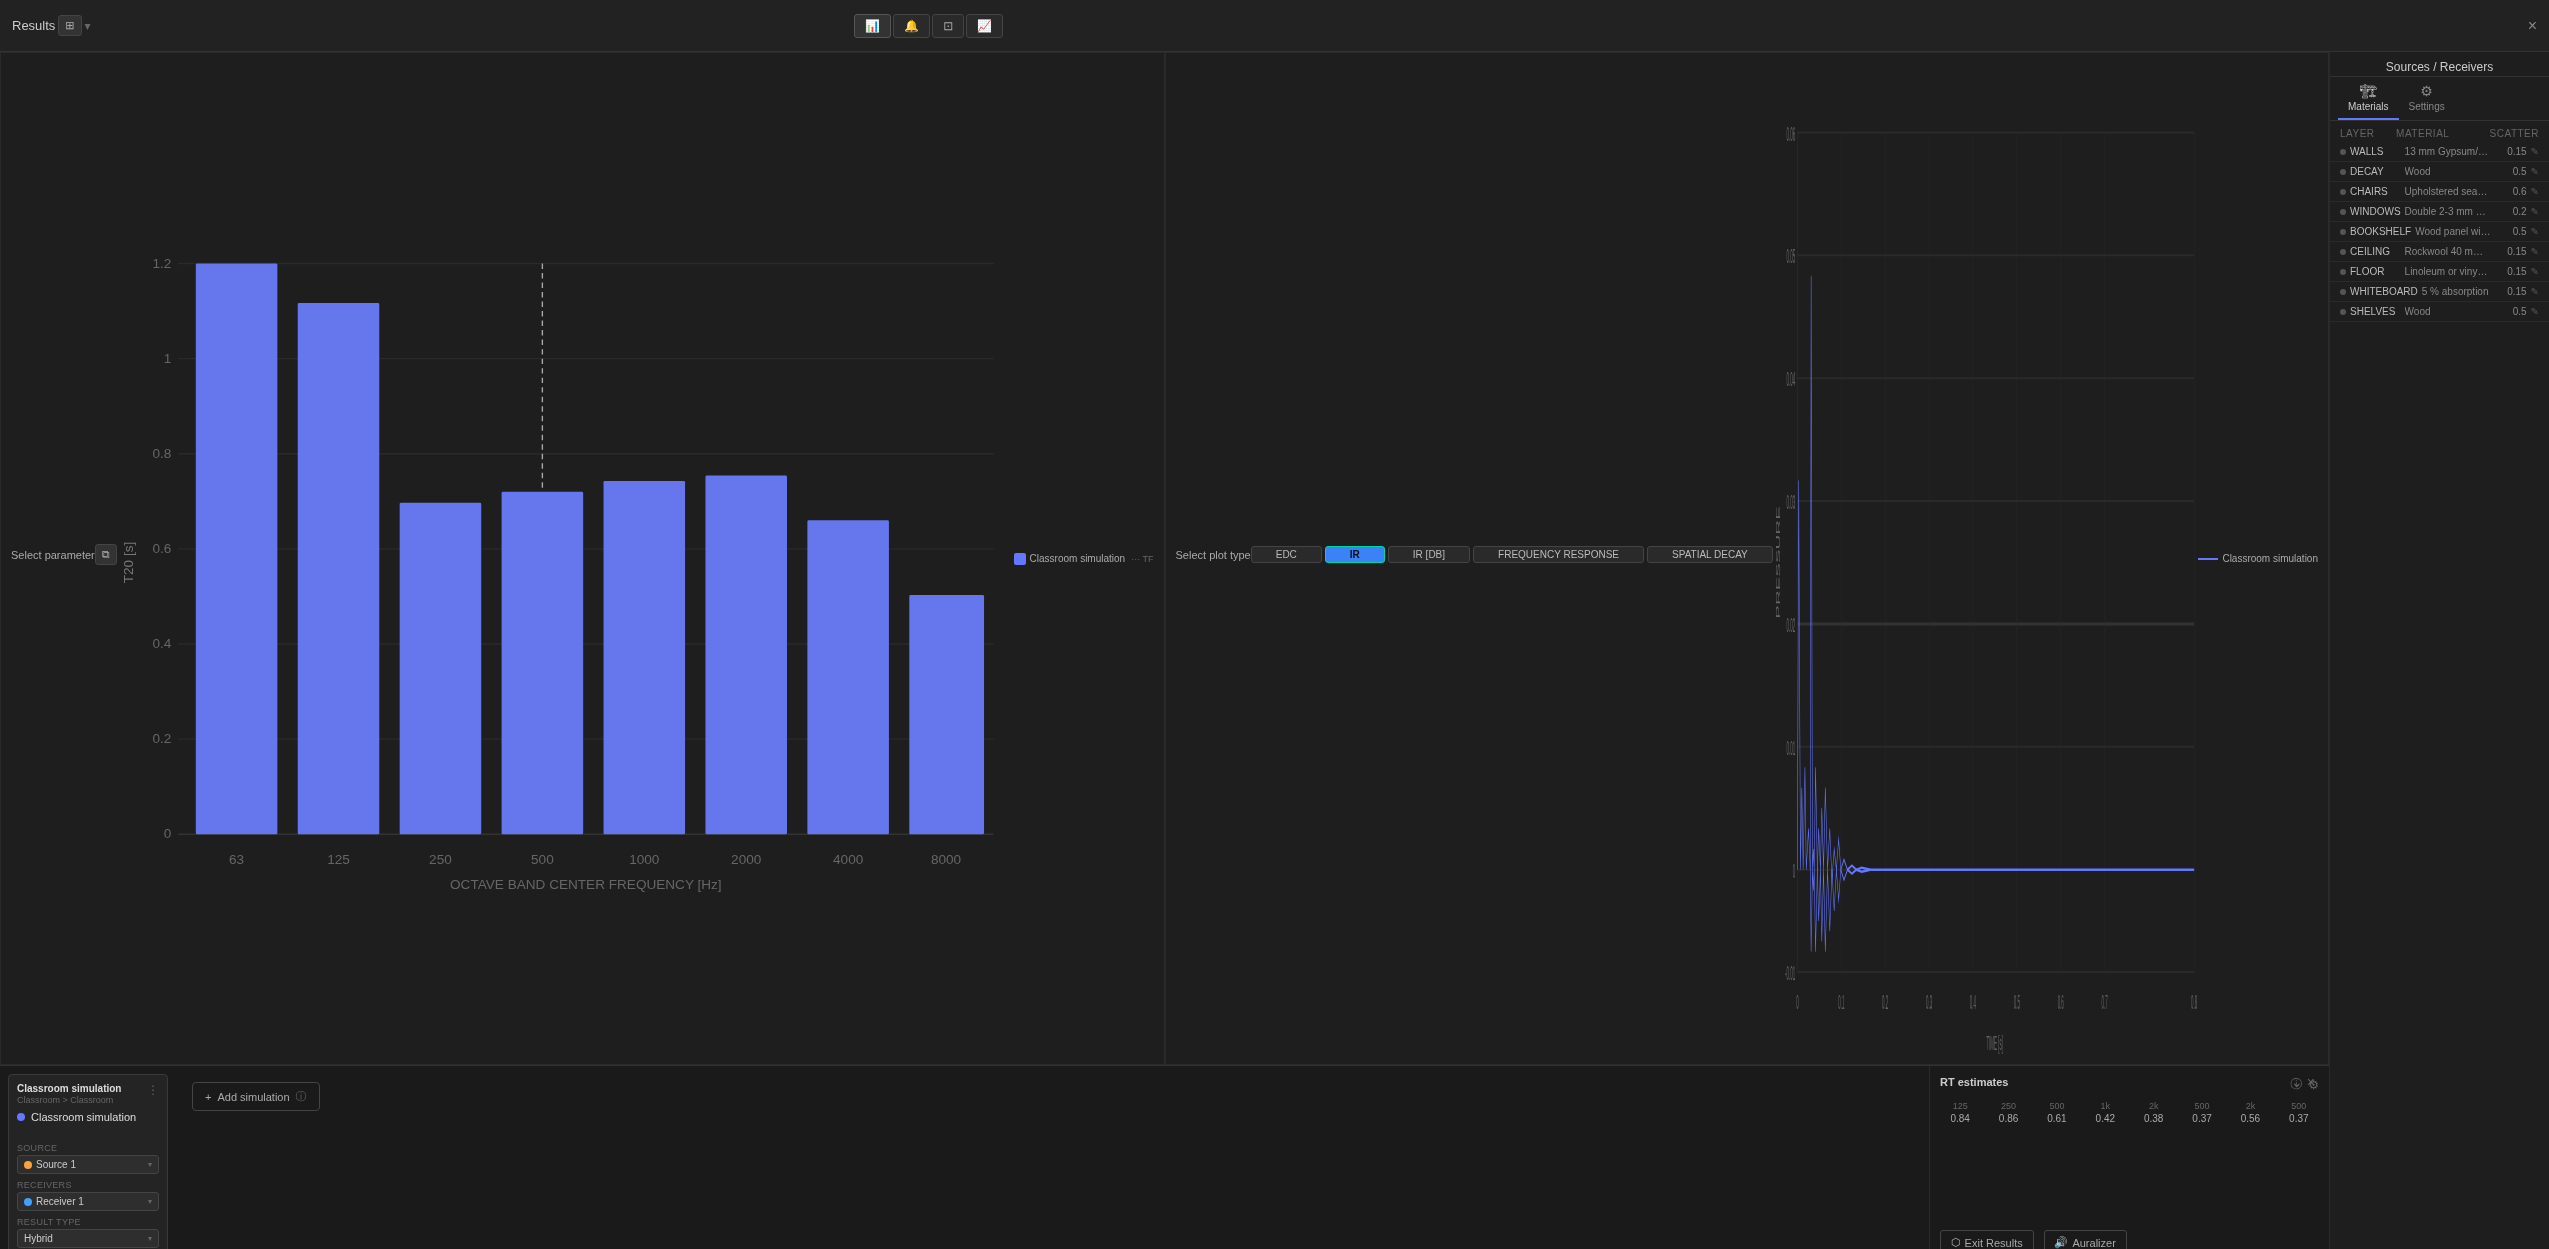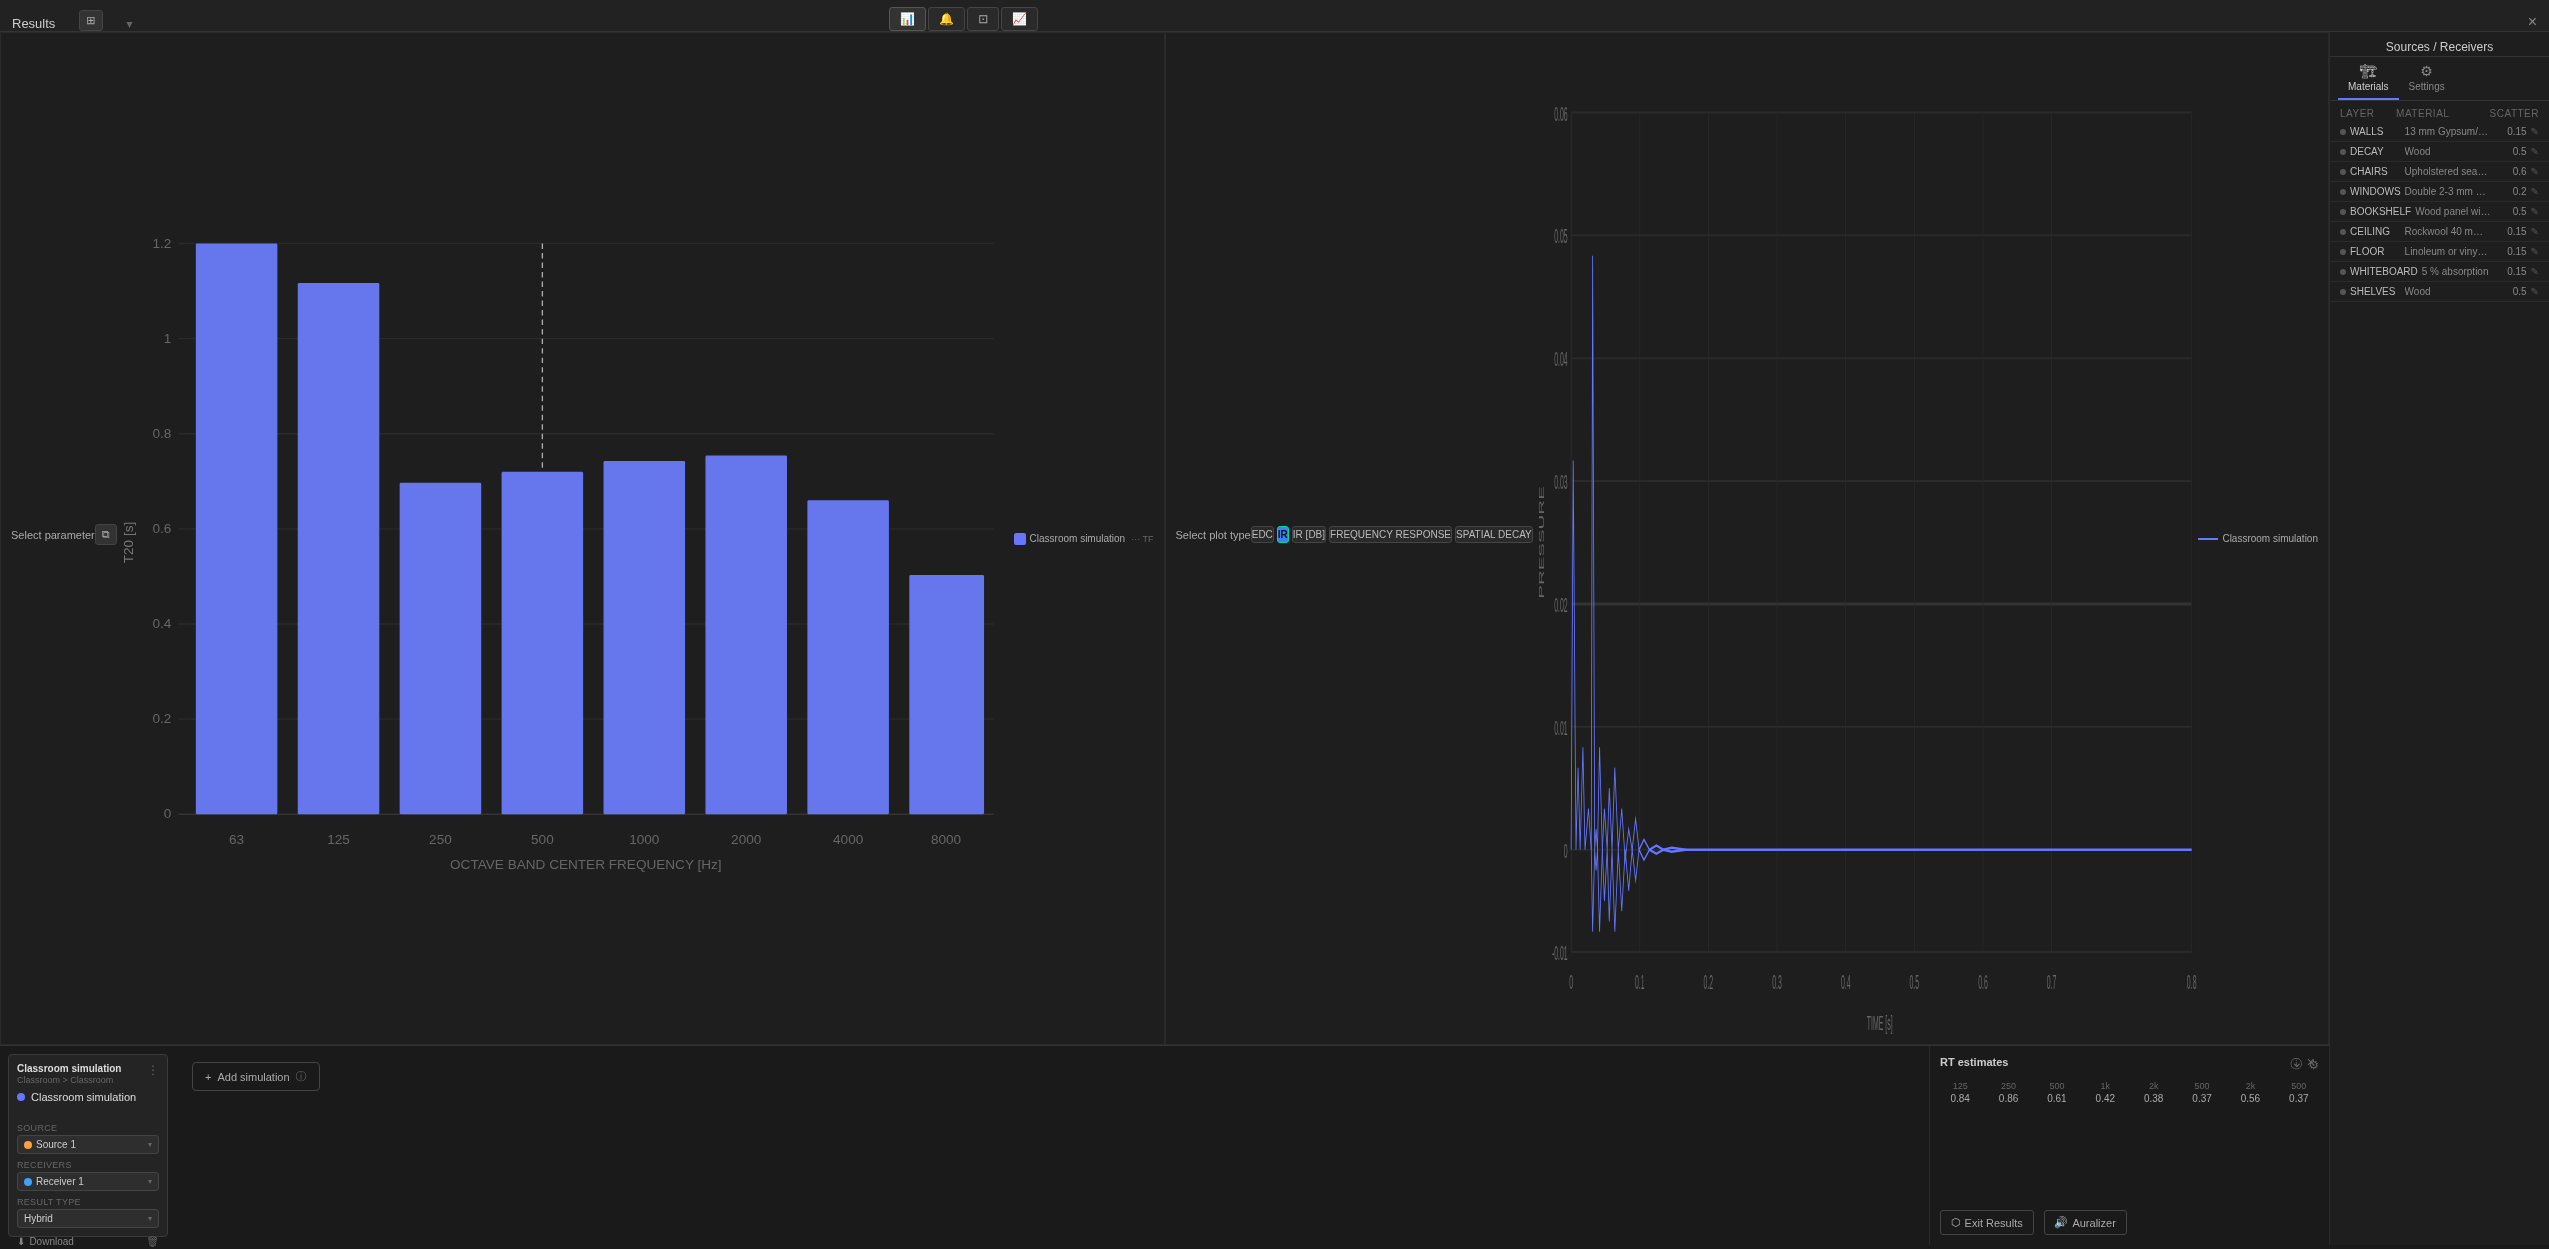--- a/index.html
+++ b/index.html
@@ -9,26 +9,26 @@
       font-family: 'Segoe UI', Arial, sans-serif;
       font-size: 11px;
       width: 2549px;
       height: 1249px;
       overflow: hidden;
     }
 
     
     .top-bar {
       display: flex;
-      align-items: flex-end;
+      align-items: center;
       background: #222;
-      height: 32px;
+      height: 52px;
       padding: 0 12px;
       border-bottom: 1px solid #333;
-      gap: 24px;
+      gap: 3px;
     }
     .top-bar-icon-btn {
       background: #333;
       border: 1px solid #444;
       border-radius: 3px;
       color: #aaa;
       padding: 3px 6px;
       cursor: pointer;
       font-size: 11px;
     }
@@ -129,21 +129,21 @@
     .plot-type-buttons {
       display: flex;
       gap: 3px;
     }
 
     .plot-btn {
       background: #2a2a2a;
       border: 1px solid #444;
       border-radius: 3px;
       color: #bbb;
-      padding: 2px 0;
+      padding: 2px 24px;
       cursor: pointer;
       font-size: 10px;
     }
     .plot-btn.active {
       background: #3b82f6;
       border-color: #00d4aa;
       color: #111;
       font-weight: 600;
     }
 

